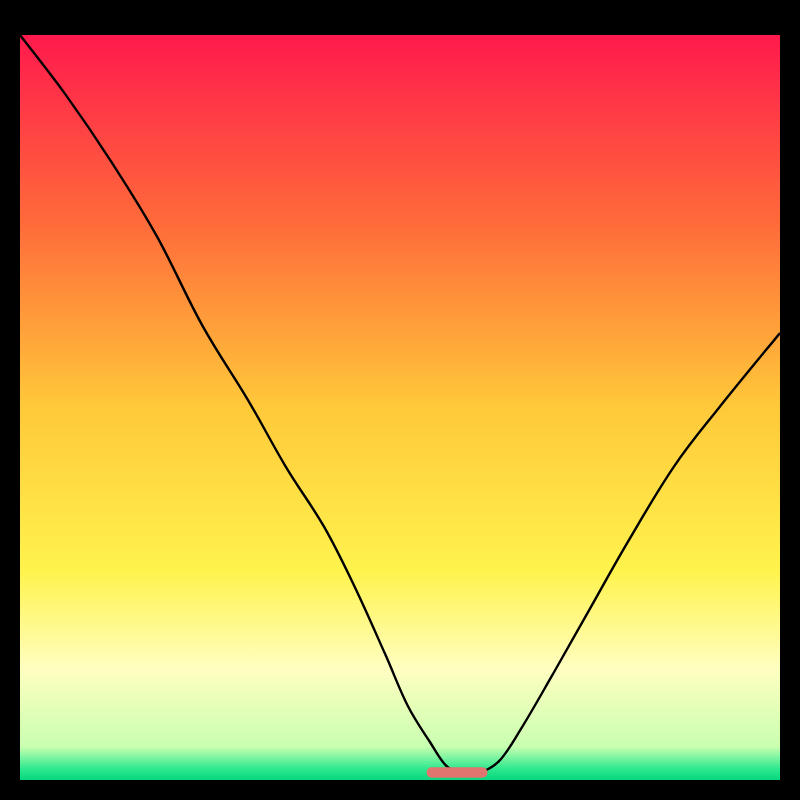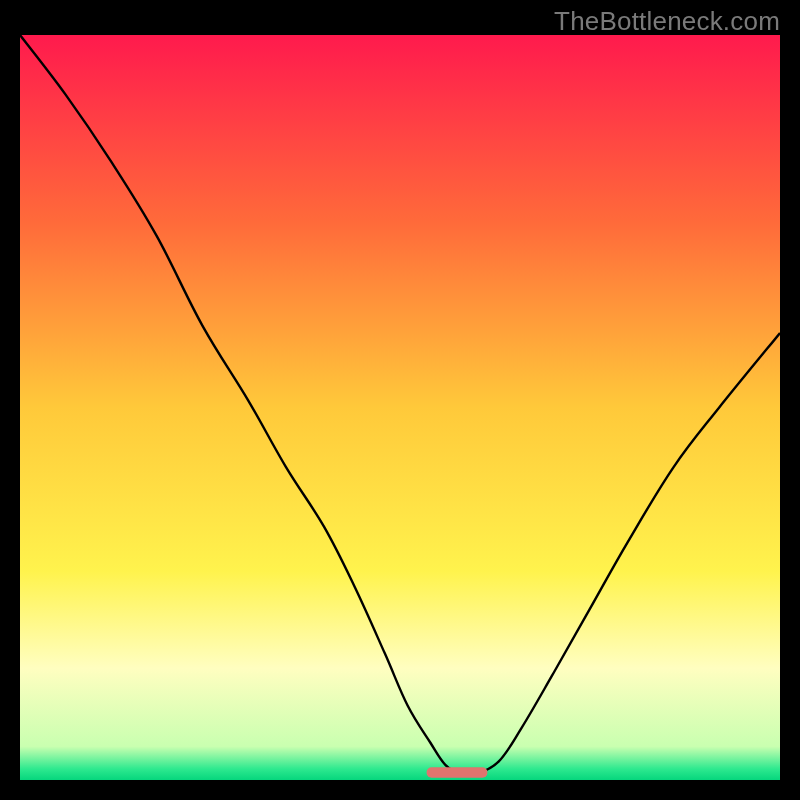--- a/index.html
+++ b/index.html
@@ -24,21 +24,20 @@
     font-family: Arial, Helvetica, sans-serif;
     font-size: 26px;
     color: #7a7a7a;
     letter-spacing: 0.2px;
   }
 </style>
 </head>
 <body>
 
 <div class="frame">
-  <div class="watermark">TheBottleneck.com</div>
   <svg class="plot" viewBox="0 0 760 745" preserveAspectRatio="none">
     <defs>
       <linearGradient id="bg-grad" x1="0" y1="0" x2="0" y2="1">
           <stop offset="0%" stop-color="#ff1a4d"></stop>
           <stop offset="25%" stop-color="#ff6a3a"></stop>
           <stop offset="50%" stop-color="#ffc93a"></stop>
           <stop offset="72%" stop-color="#fff34d"></stop>
           <stop offset="85%" stop-color="#fffec0"></stop>
           <stop offset="95.5%" stop-color="#c9ffb0"></stop>
           <stop offset="98.5%" stop-color="#2ee98f"></stop>

